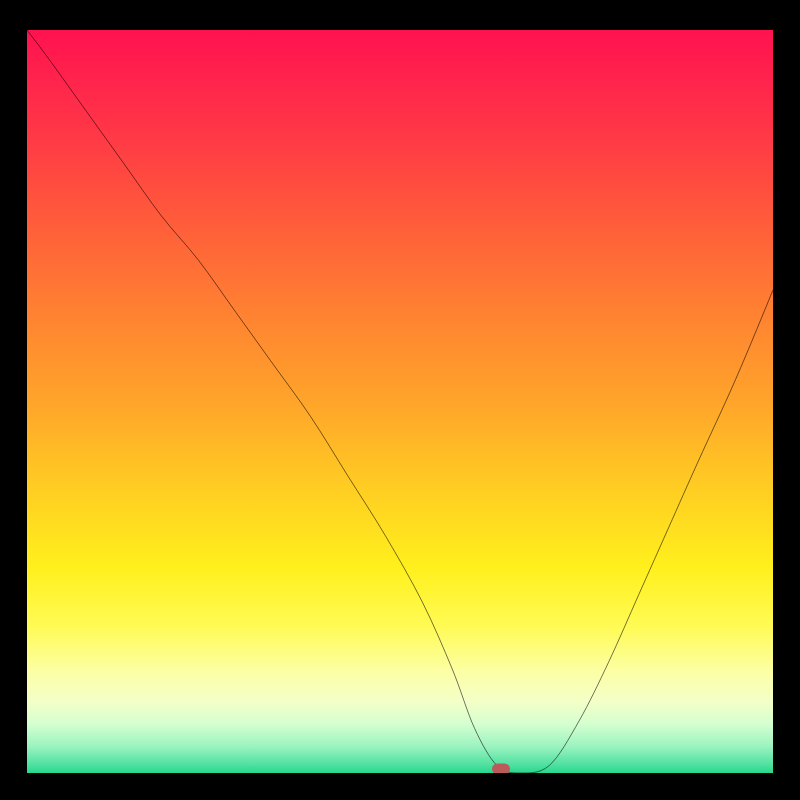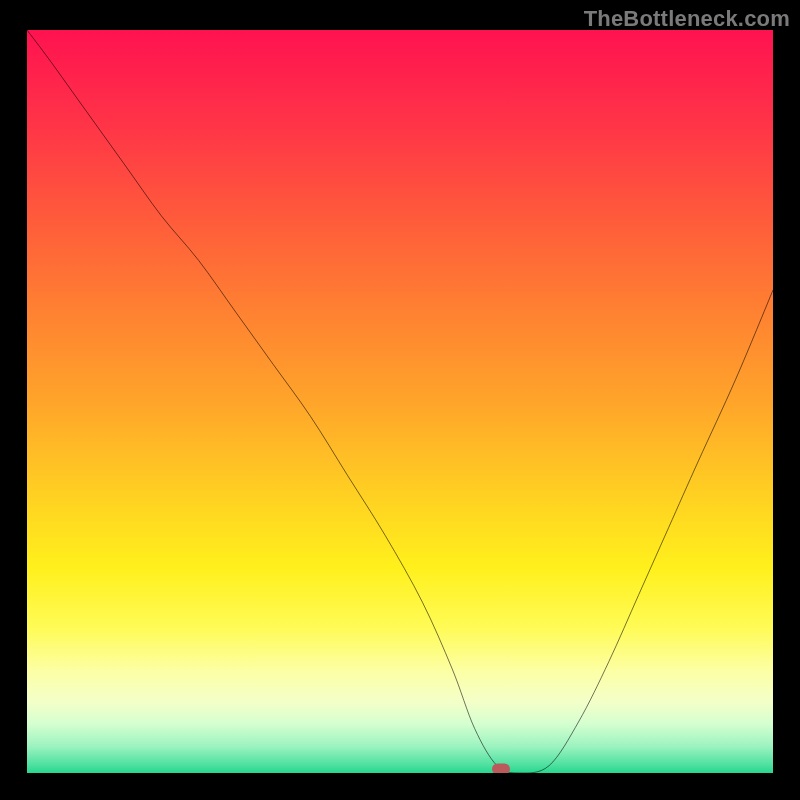--- a/index.html
+++ b/index.html
@@ -56,21 +56,20 @@
     border-radius: 6px;
     transform: translate(-50%, -50%);
     z-index: 15;
   }
 </style>
 </head>
 <body>
 
 <div class="frame">
 
-  <div class="watermark">TheBottleneck.com</div>
 
   <div class="plot-area">
 
     <svg class="gradient-bg" viewBox="0 0 100 100" preserveAspectRatio="none">
       <defs>
         <linearGradient id="bgGrad" x1="0" y1="0" x2="0" y2="1">
             <stop offset="0%" stop-color="#ff1250"></stop>
             <stop offset="12%" stop-color="#ff3248"></stop>
             <stop offset="25%" stop-color="#ff5a3b"></stop>
             <stop offset="37%" stop-color="#ff7f32"></stop>

